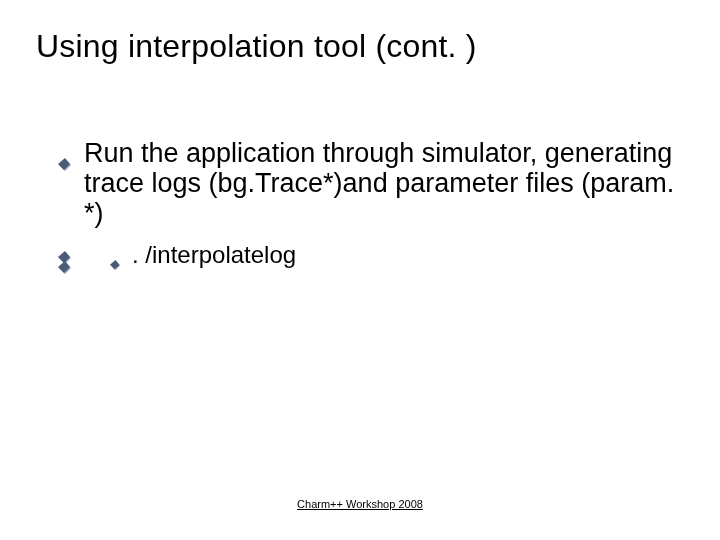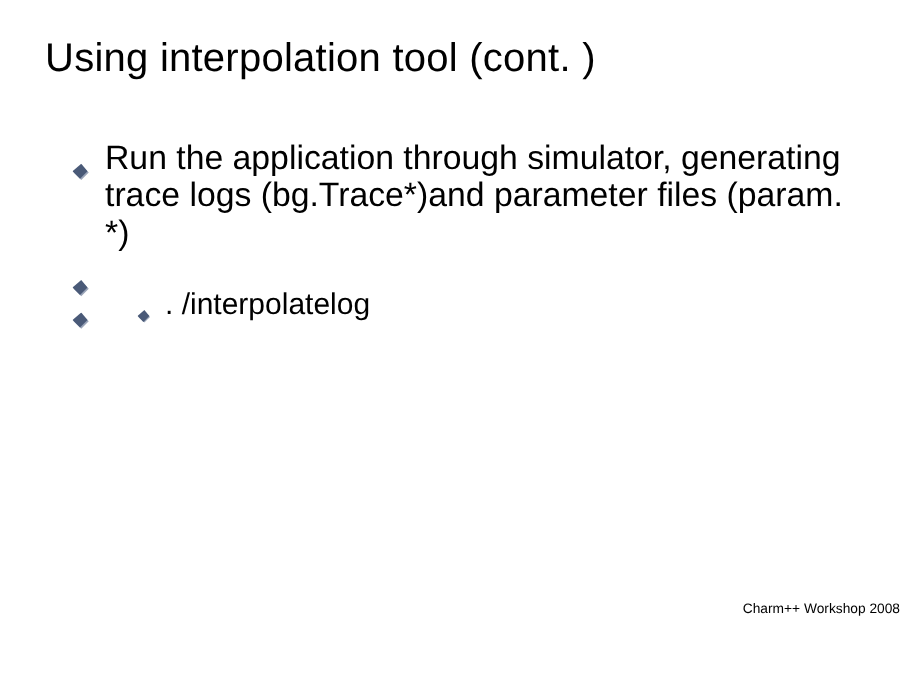--- a/index.html
+++ b/index.html
@@ -16,61 +16,62 @@
     position: relative;
     width: 720px;
     height: 540px;
     box-sizing: border-box;
     padding: 28px 36px 0 36px;
   }
   .title {
     font-size: 32px;
     font-weight: 400;
     letter-spacing: 0.2px;
-    margin-bottom: 46px;
+    margin-bottom: 73px;
   }
   ul.lvl1 {
     list-style: none;
     padding: 0 0 0 22px;
     margin: 0;
   }
   ul.lvl1 > li {
     position: relative;
     font-size: 27px;
     line-height: 1.12;
     padding-left: 26px;
     margin-bottom: 2px;
   }
   ul.lvl2 {
     list-style: none;
     padding: 0 0 0 26px;
-    margin: 28px 0 0 0;
+    margin: 12px 0 0 0;
   }
   ul.lvl2 > li {
     position: relative;
     font-size: 24px;
     line-height: 1.2;
     padding-left: 22px;
   }
   .bullet-icon {
     position: absolute;
     left: 0;
     width: 14px;
     height: 14px;
   }
   ul.lvl1 > li > .bullet-icon { top: 10px; }
   ul.lvl2 > li > .bullet-icon { top: 8px; width: 11px; height: 11px; }
   .footer {
     position: absolute;
-    bottom: 47px;
+    bottom: 30px;
     left: 0;
     width: 100%;
-    text-align: right;
+    text-align: center;
     font-size: 11px;
     color: #000;
+    text-decoration: underline;
   }
 </style>
 </head>
 <body>
 
 <div class="slide">
 
   <div class="title">Using interpolation tool (cont. )</div>
 
   <ul class="lvl1">

